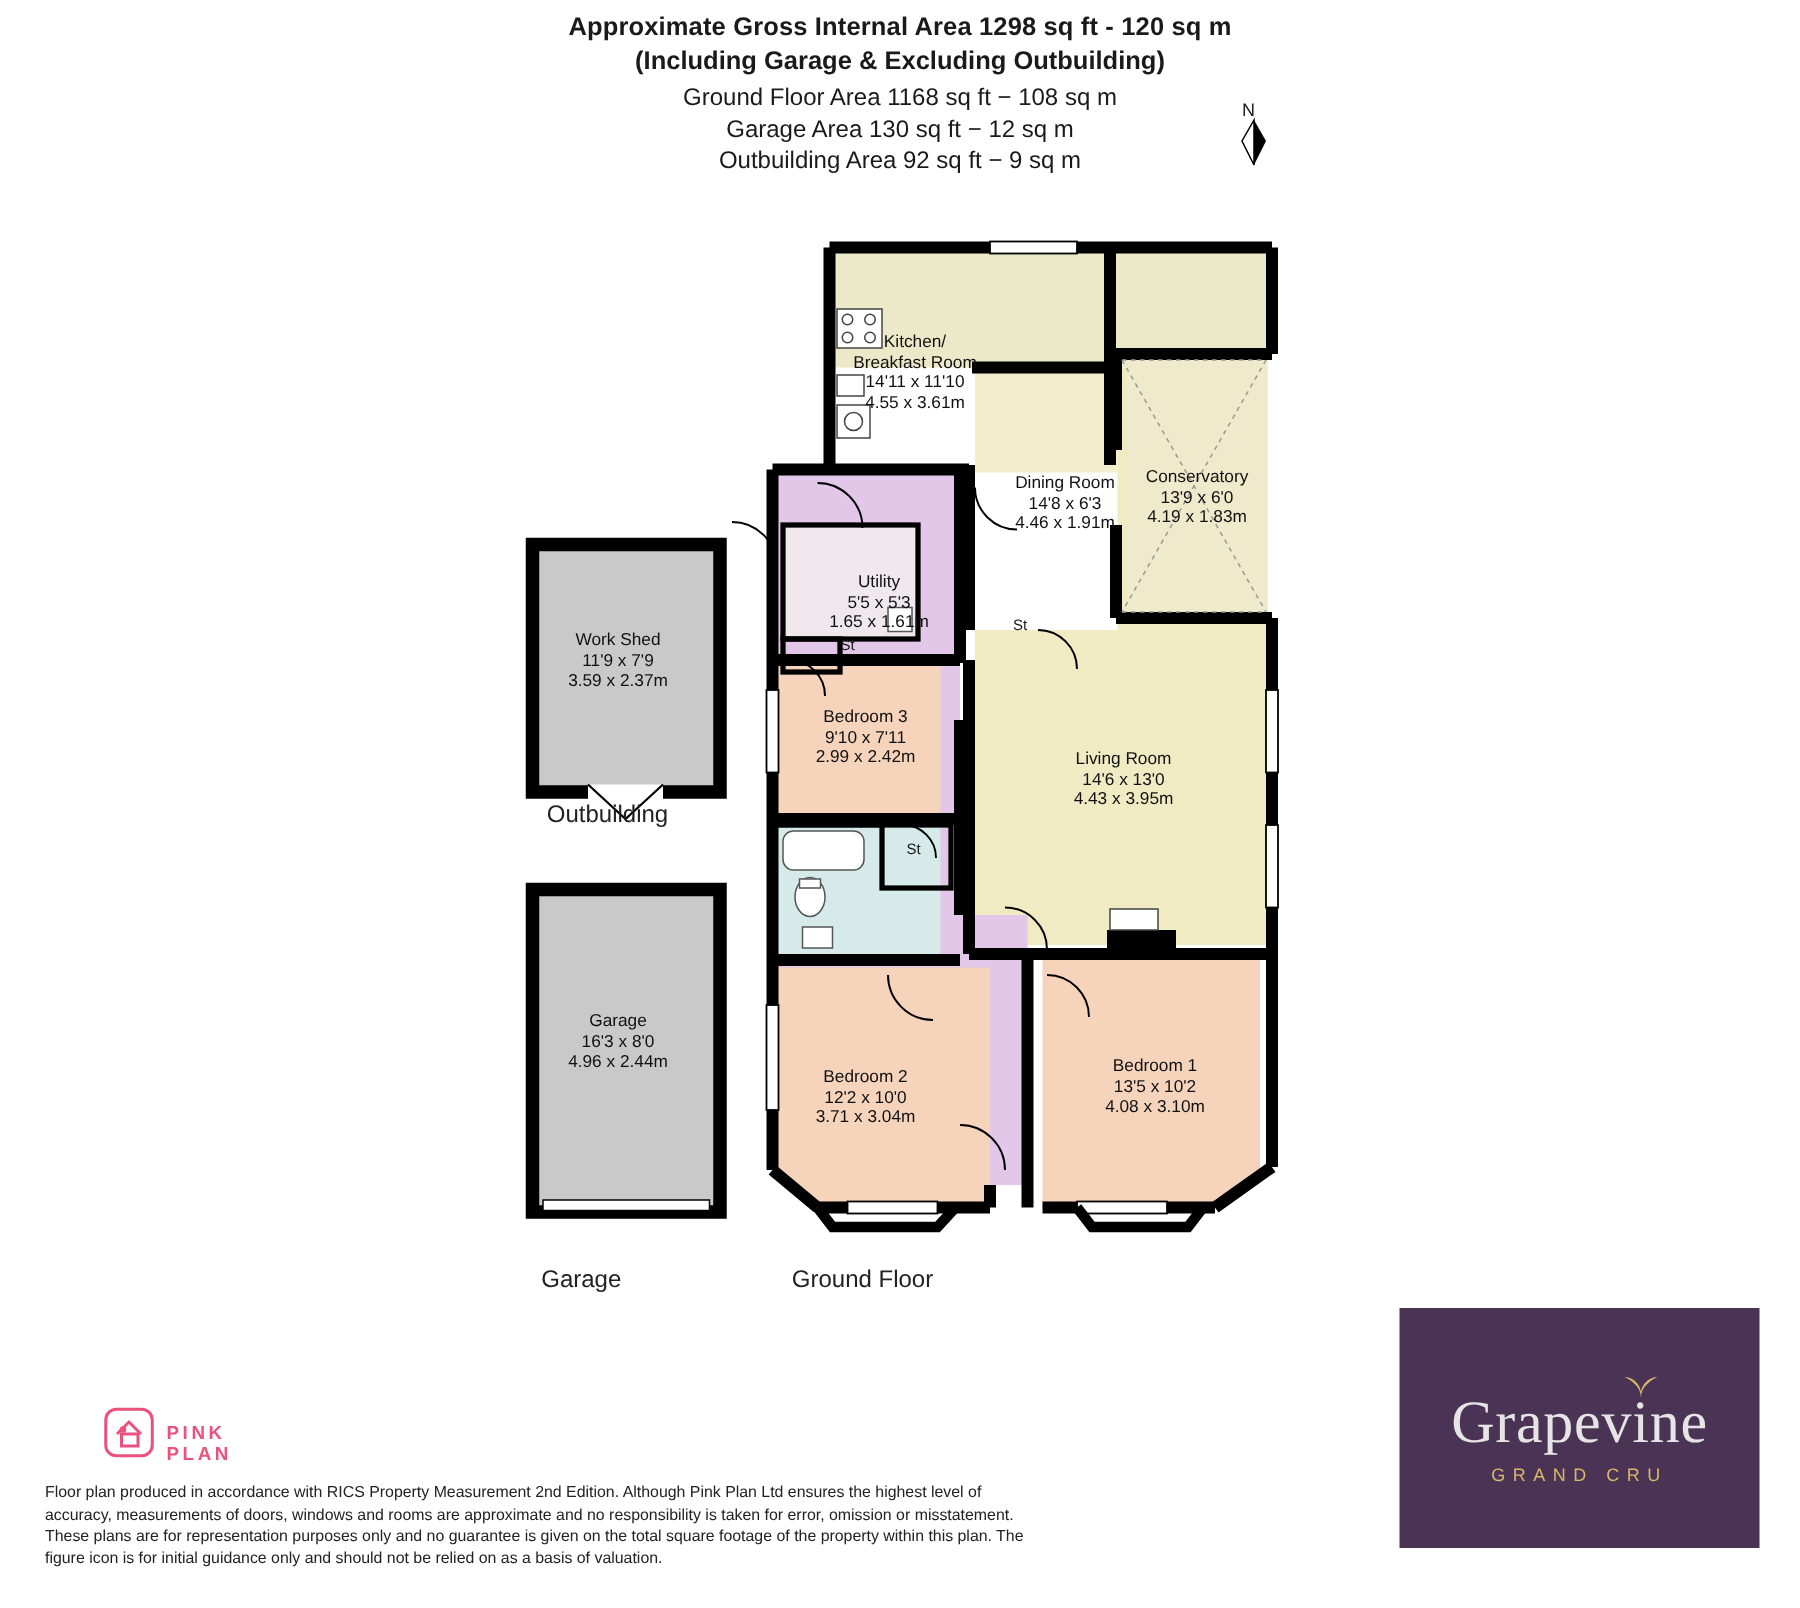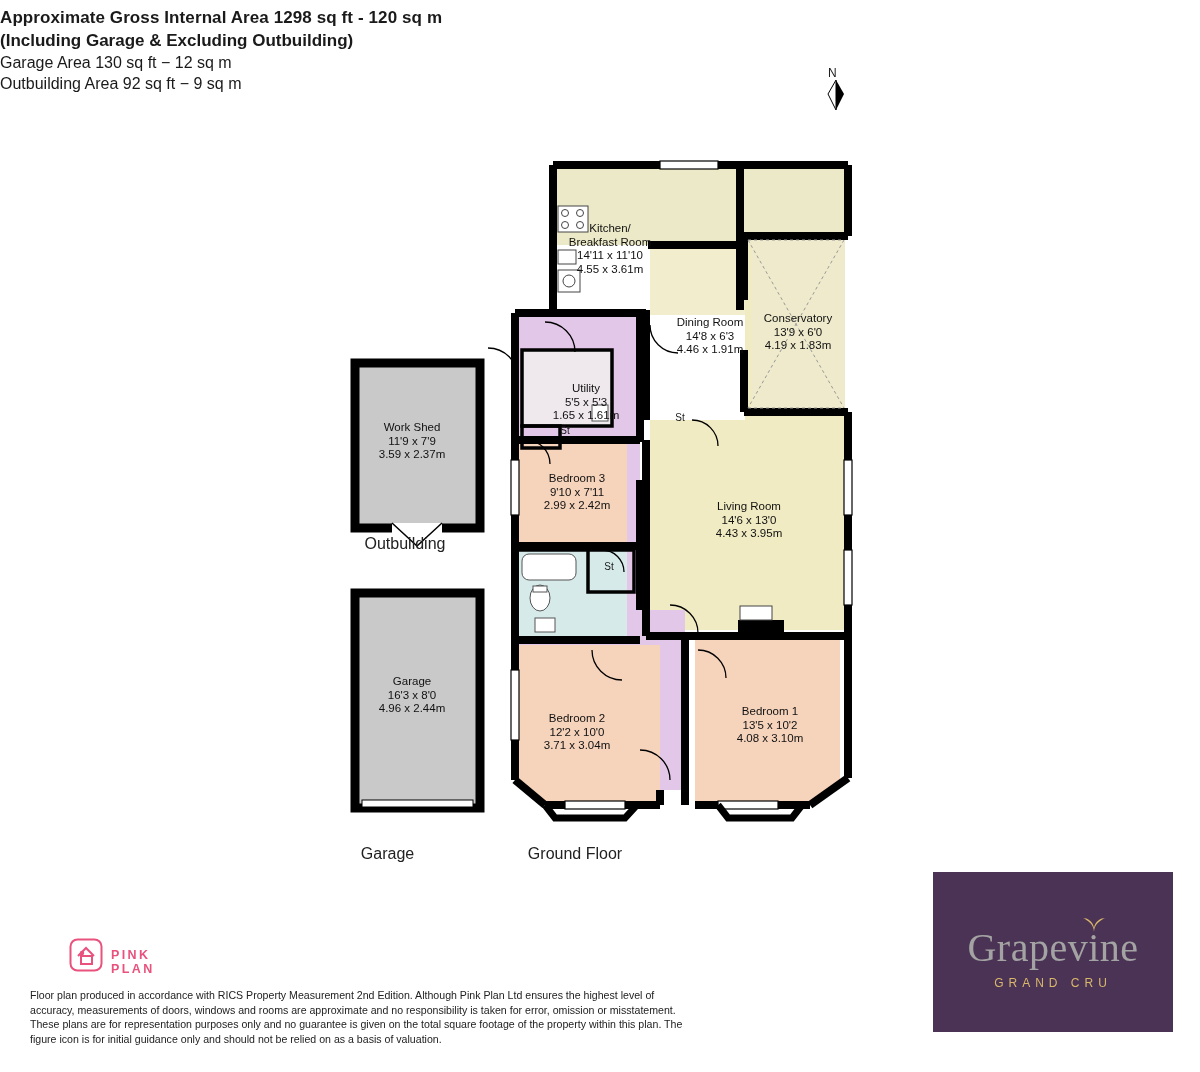--- a/index.html
+++ b/index.html
@@ -7,21 +7,21 @@
     width:1200px;height:1072px;
     background:#ffffff;
     font-family:"Liberation Sans", sans-serif;
     color:#1a1a1a;
     position:relative;
     overflow:hidden;
   }
   .abs{position:absolute;}
 
   
-  #header{top:0;left:0;width:1200px;text-align:left;}
+  #header{top:0;left:0;width:1200px;text-align:center;}
   #header .h1{font-size:17px;font-weight:bold;margin-top:8px;letter-spacing:.1px;}
   #header .h2{font-size:17px;font-weight:bold;margin-top:3px;}
   #header .h3{font-size:16px;margin-top:6px;}
   #header .h4{font-size:16px;margin-top:3px;}
   #header .h5{font-size:16px;margin-top:3px;}
 
   
   #compass{left:820px;top:66px;width:60px;height:50px;}
   #compass .n{position:absolute;left:8px;top:0;font-size:12px;}
 
@@ -48,34 +48,35 @@
     left:30px;top:988px;width:670px;
     font-size:10.6px;line-height:14.6px;color:#222;
   }
   #brand{
     left:933px;top:872px;width:240px;height:160px;
     background:#4b3355;
   }
   #brand .bname{
     position:absolute;left:0;top:52px;width:240px;text-align:center;
     font-family:"Liberation Serif", serif;
-    font-size:40px;color:#a3a3a3;letter-spacing:.5px;
+    font-size:40px;color:#e5e5e5;letter-spacing:.5px;
   }
   #brand .bsub{
     position:absolute;left:0;top:104px;width:240px;text-align:center;
     font-size:12px;color:#d9b86a;letter-spacing:5px;
   }
   #brand .leaf{position:absolute;left:148px;top:42px;}
 </style>
 </head>
 <body>
 
 <div id="header" class="abs">
   <div class="h1">Approximate Gross Internal Area 1298 sq ft - 120 sq m</div>
   <div class="h2">(Including Garage &amp; Excluding Outbuilding)</div>
+  <div class="h3">Ground Floor Area 1168 sq ft − 108 sq m</div>
   <div class="h4">Garage Area 130 sq ft − 12 sq m</div>
   <div class="h5">Outbuilding Area 92 sq ft − 9 sq m</div>
 </div>
 
 <div id="compass" class="abs">
   <span class="n">N</span>
   <svg width="60" height="50" viewBox="0 0 60 50">
     <polygon points="16,44 16,14 24,28" fill="#000000"></polygon>
     <polygon points="16,44 16,14 8,28" fill="#ffffff" stroke="#000000" stroke-width="1"></polygon>
   </svg>

